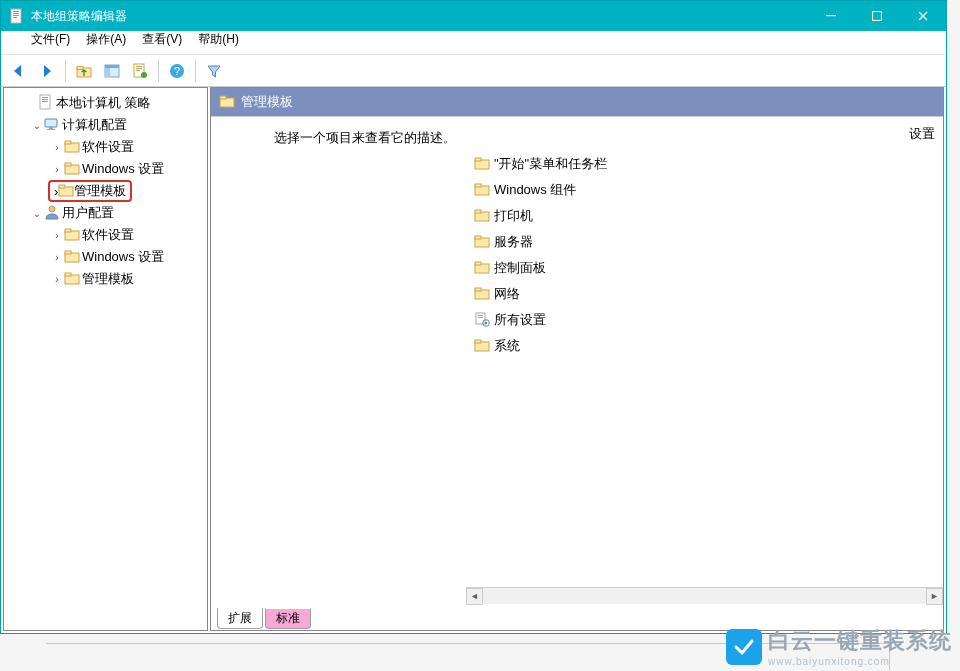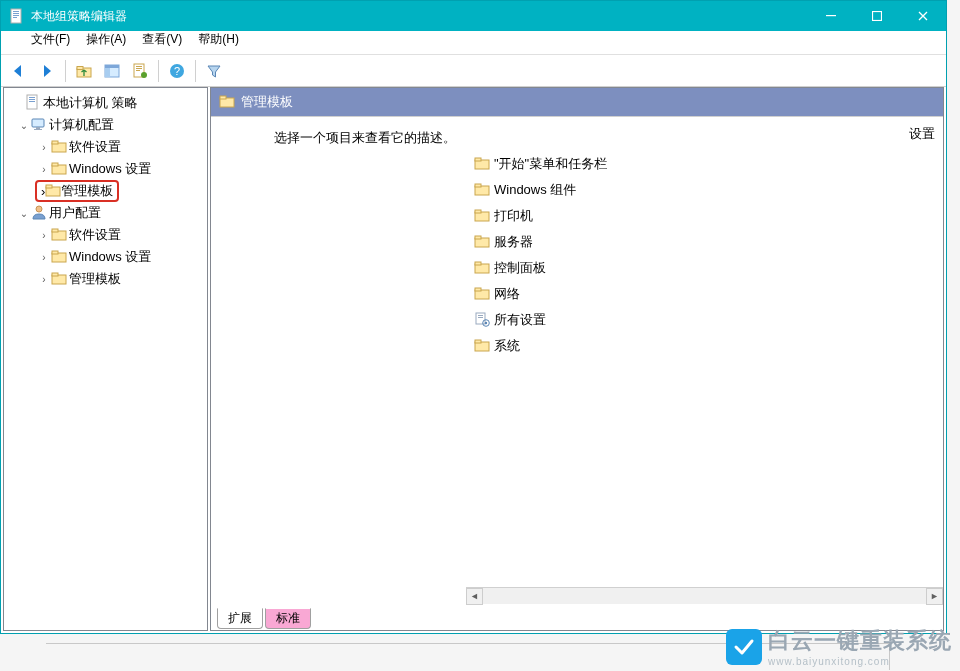--- a/index.html
+++ b/index.html
@@ -14,21 +14,21 @@
 
 .menubar { height:24px; display:flex; align-items:flex-start; font-size:12px; padding-left:22px; border-bottom:1px solid #e0e0e0; background:#fff; }
 .menubar .menu-item { padding:0 8px; cursor:pointer; }
 
 .toolbar { height:32px; display:flex; align-items:center; padding:0 4px; gap:0; background:#fff; border-bottom:1px solid #d0d0d0; }
 .toolbar .btn { width:28px; height:28px; display:flex; align-items:center; justify-content:center; border:1px solid transparent; cursor:pointer; }
 .toolbar .sep { width:1px; height:22px; background:#d0d0d0; margin:0 4px; }
 
 .content { flex:1; display:flex; min-height:0; }
 
-.tree-pane { width:205px; border:1px solid #828790; margin:0 2px 2px 2px; background:#fff; overflow:auto; padding:4px 5px; font-size:13px; }
+.tree-pane { width:205px; border:1px solid #828790; margin:0 2px 2px 2px; background:#fff; overflow:auto; padding:4px 18px; font-size:13px; }
 .tree-node { display:flex; align-items:center; height:22px; cursor:pointer; white-space:nowrap; }
 .tree-node .expander { width:14px; text-align:center; font-size:10px; color:#606060; }
 .tree-node .label { margin-left:2px; }
 .red-box { border:2px solid #d93025; border-radius:4px; padding:0 4px; display:flex; align-items:center; height:22px; }
 
 .right-pane { flex:1; display:flex; flex-direction:column; margin:0 2px 2px 0; border:1px solid #828790; background:#fff; min-width:0; }
 .header-band { height:28px; background:#7d8fbf; display:flex; align-items:center; padding:0 8px; color:#fff; font-size:13px; }
 .details-area { flex:1; display:flex; flex-direction:column; min-height:0; border-top:1px solid #d0d0d0; }
 .details-body { flex:1; display:flex; min-height:0; position:relative;text-align:right; }
 .desc-col { width:255px; padding:12px 10px; font-size:13px; }

